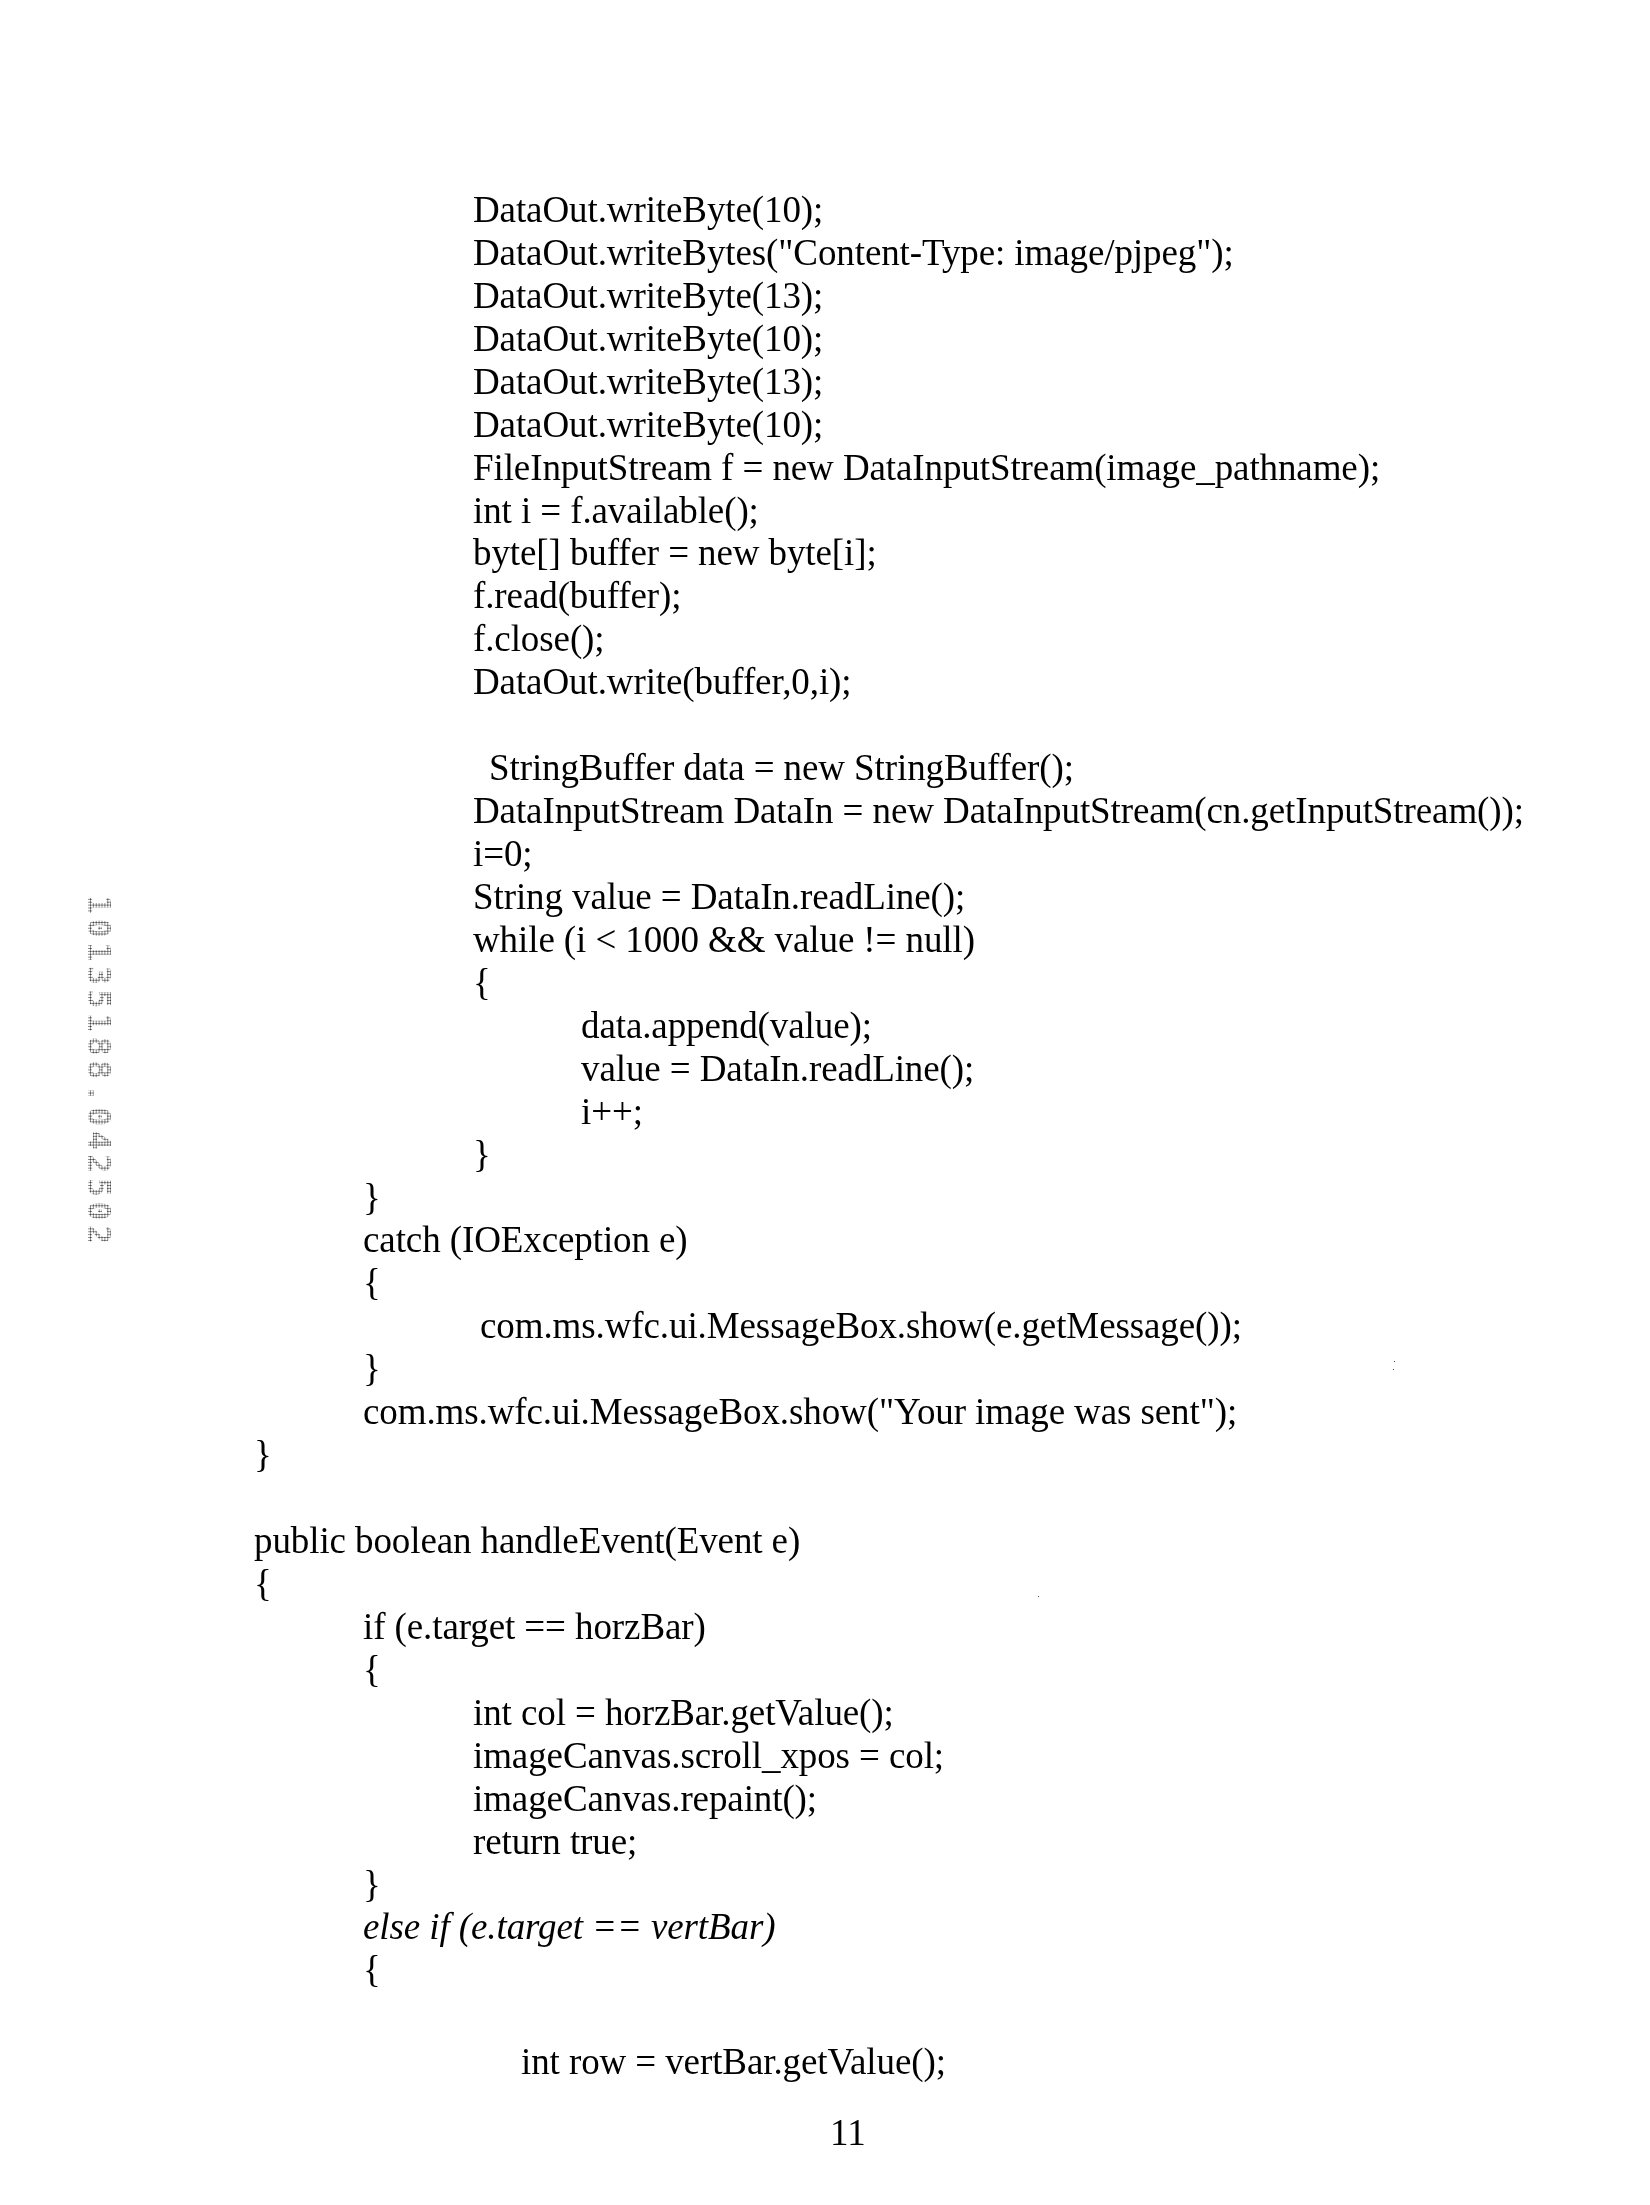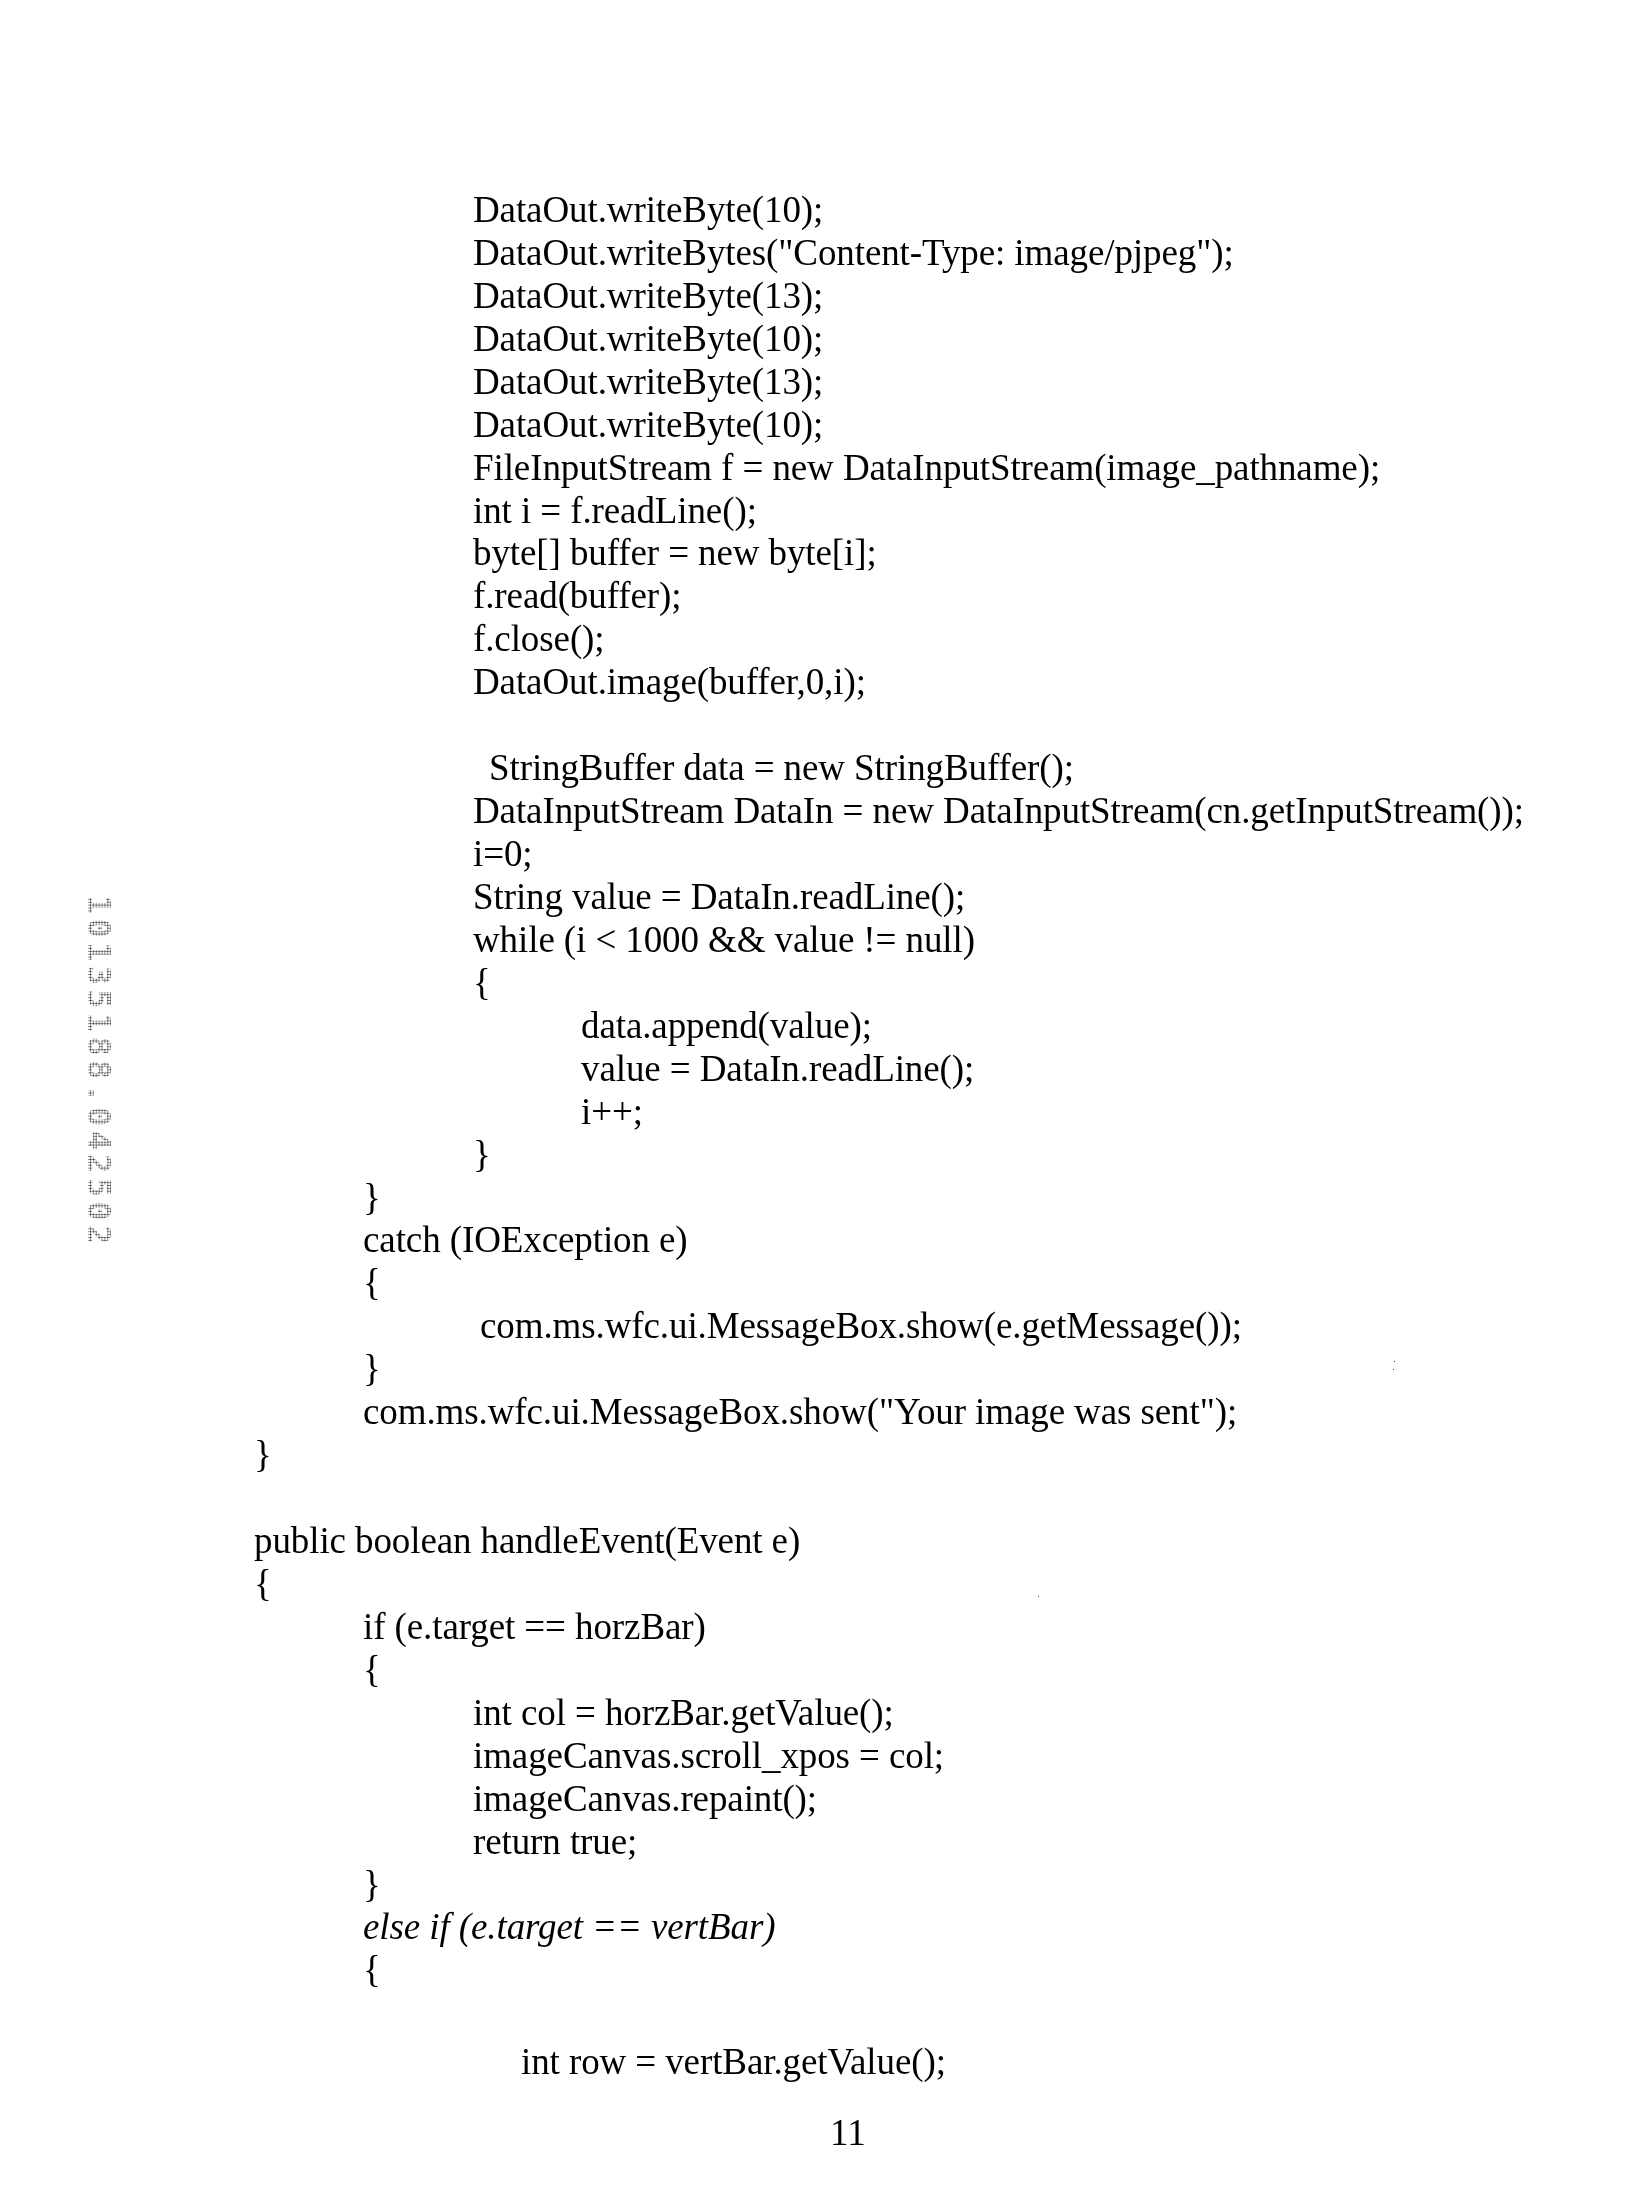--- a/index.html
+++ b/index.html
@@ -79,25 +79,25 @@
   <div class="stamp">10135188.042502</div>
 
   <div class="code" id="code-block">
       <div class="line" style="left: 473px; top: 0px;">DataOut.writeByte(10);</div>
       <div class="line" style="left: 473px; top: 43px;">DataOut.writeBytes("Content-Type: image/pjpeg");</div>
       <div class="line" style="left: 473px; top: 86px;">DataOut.writeByte(13);</div>
       <div class="line" style="left: 473px; top: 129px;">DataOut.writeByte(10);</div>
       <div class="line" style="left: 473px; top: 172px;">DataOut.writeByte(13);</div>
       <div class="line" style="left: 473px; top: 215px;">DataOut.writeByte(10);</div>
       <div class="line" style="left: 473px; top: 258px;">FileInputStream f = new DataInputStream(image_pathname);</div>
-      <div class="line" style="left: 473px; top: 301px;">int i = f.readLine();</div>
+      <div class="line" style="left: 473px; top: 301px;">int i = f.available();</div>
       <div class="line" style="left: 473px; top: 343px;">byte[] buffer = new byte[i];</div>
       <div class="line" style="left: 473px; top: 386px;">f.read(buffer);</div>
       <div class="line" style="left: 473px; top: 429px;">f.close();</div>
-      <div class="line" style="left: 473px; top: 472px;">DataOut.image(buffer,0,i);</div>
+      <div class="line" style="left: 473px; top: 472px;">DataOut.write(buffer,0,i);</div>
       <div class="line" style="left: 473px; top: 515px;"></div>
       <div class="line" style="left: 473px; top: 558px; margin-left: 16px;">StringBuffer data = new StringBuffer();</div>
       <div class="line" style="left: 473px; top: 601px;">DataInputStream DataIn = new DataInputStream(cn.getInputStream());</div>
       <div class="line" style="left: 473px; top: 644px;">i=0;</div>
       <div class="line" style="left: 473px; top: 687px;">String value = DataIn.readLine();</div>
       <div class="line" style="left: 473px; top: 730px;">while (i &lt; 1000 &amp;&amp; value != null)</div>
       <div class="line" style="left: 473px; top: 773px;">{</div>
       <div class="line" style="left: 581px; top: 816px;">data.append(value);</div>
       <div class="line" style="left: 581px; top: 859px;">value = DataIn.readLine();</div>
       <div class="line" style="left: 581px; top: 902px;">i++;</div>

